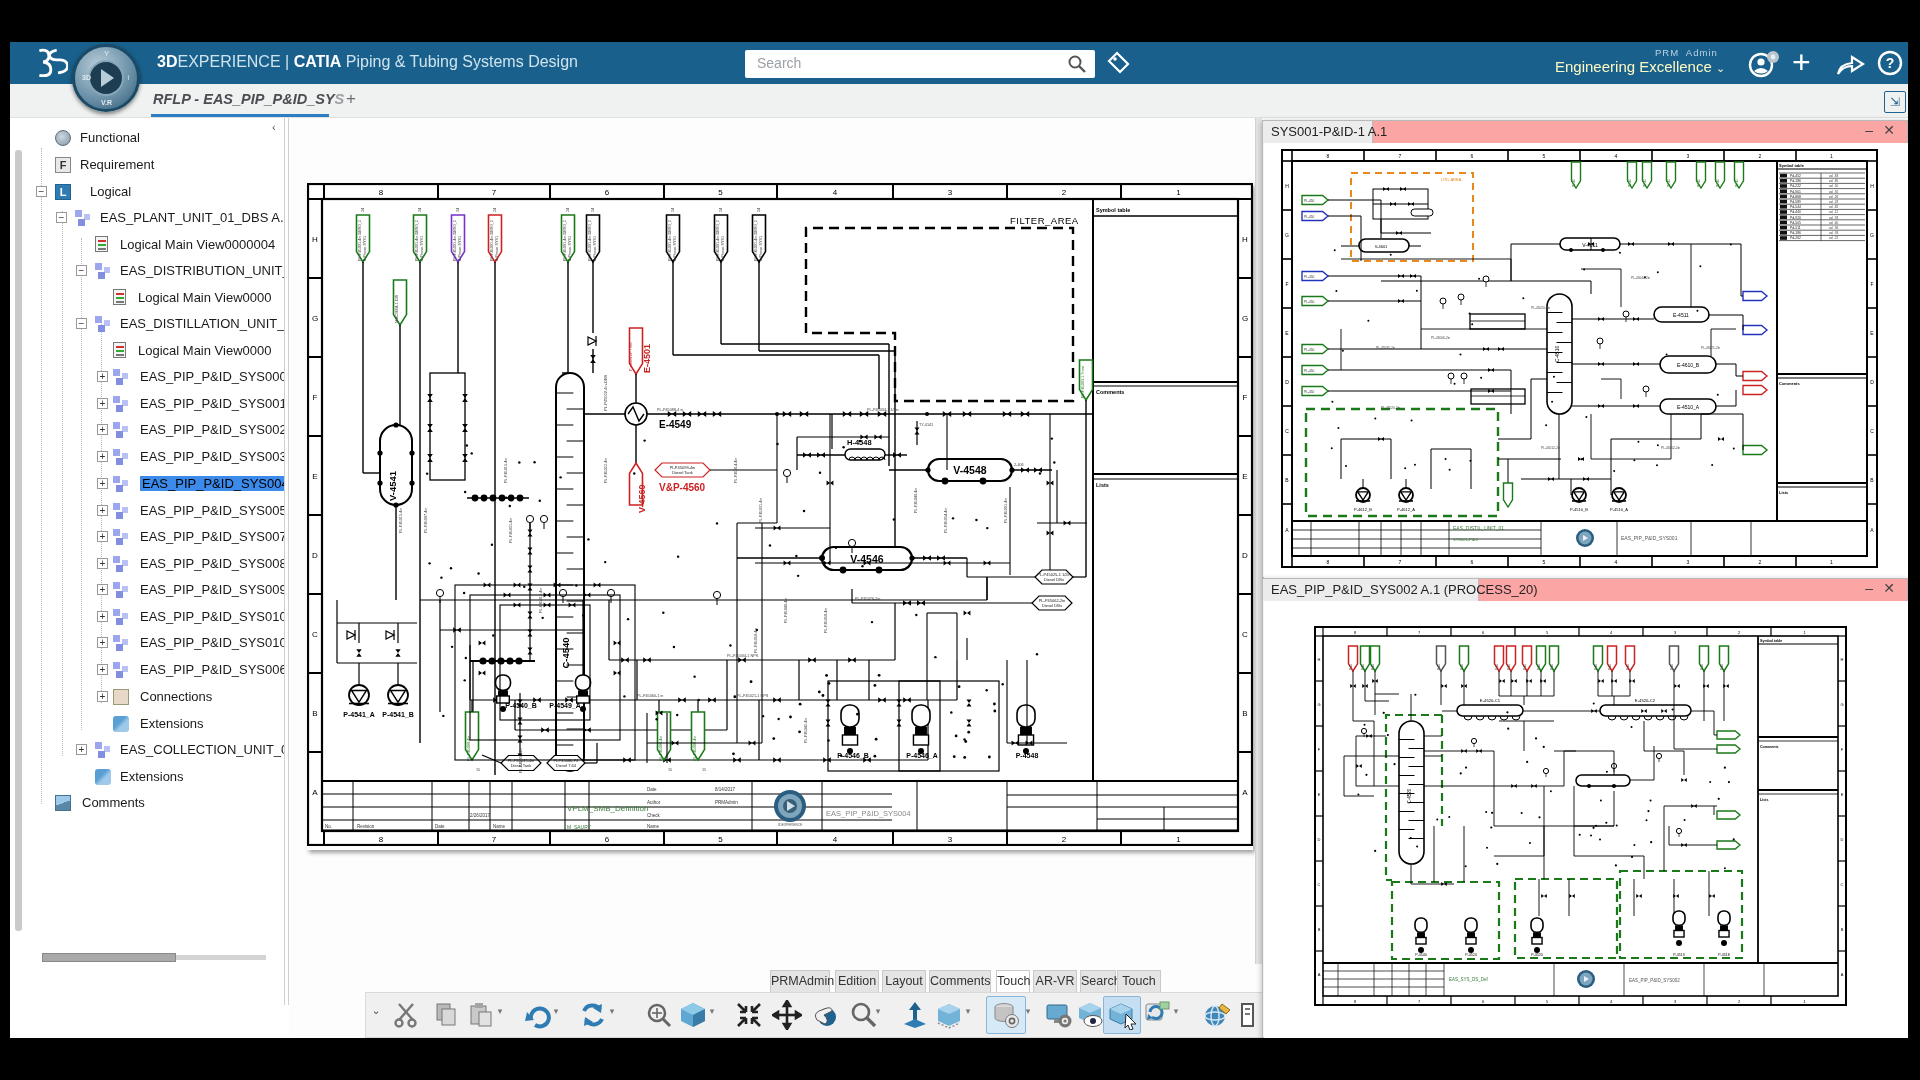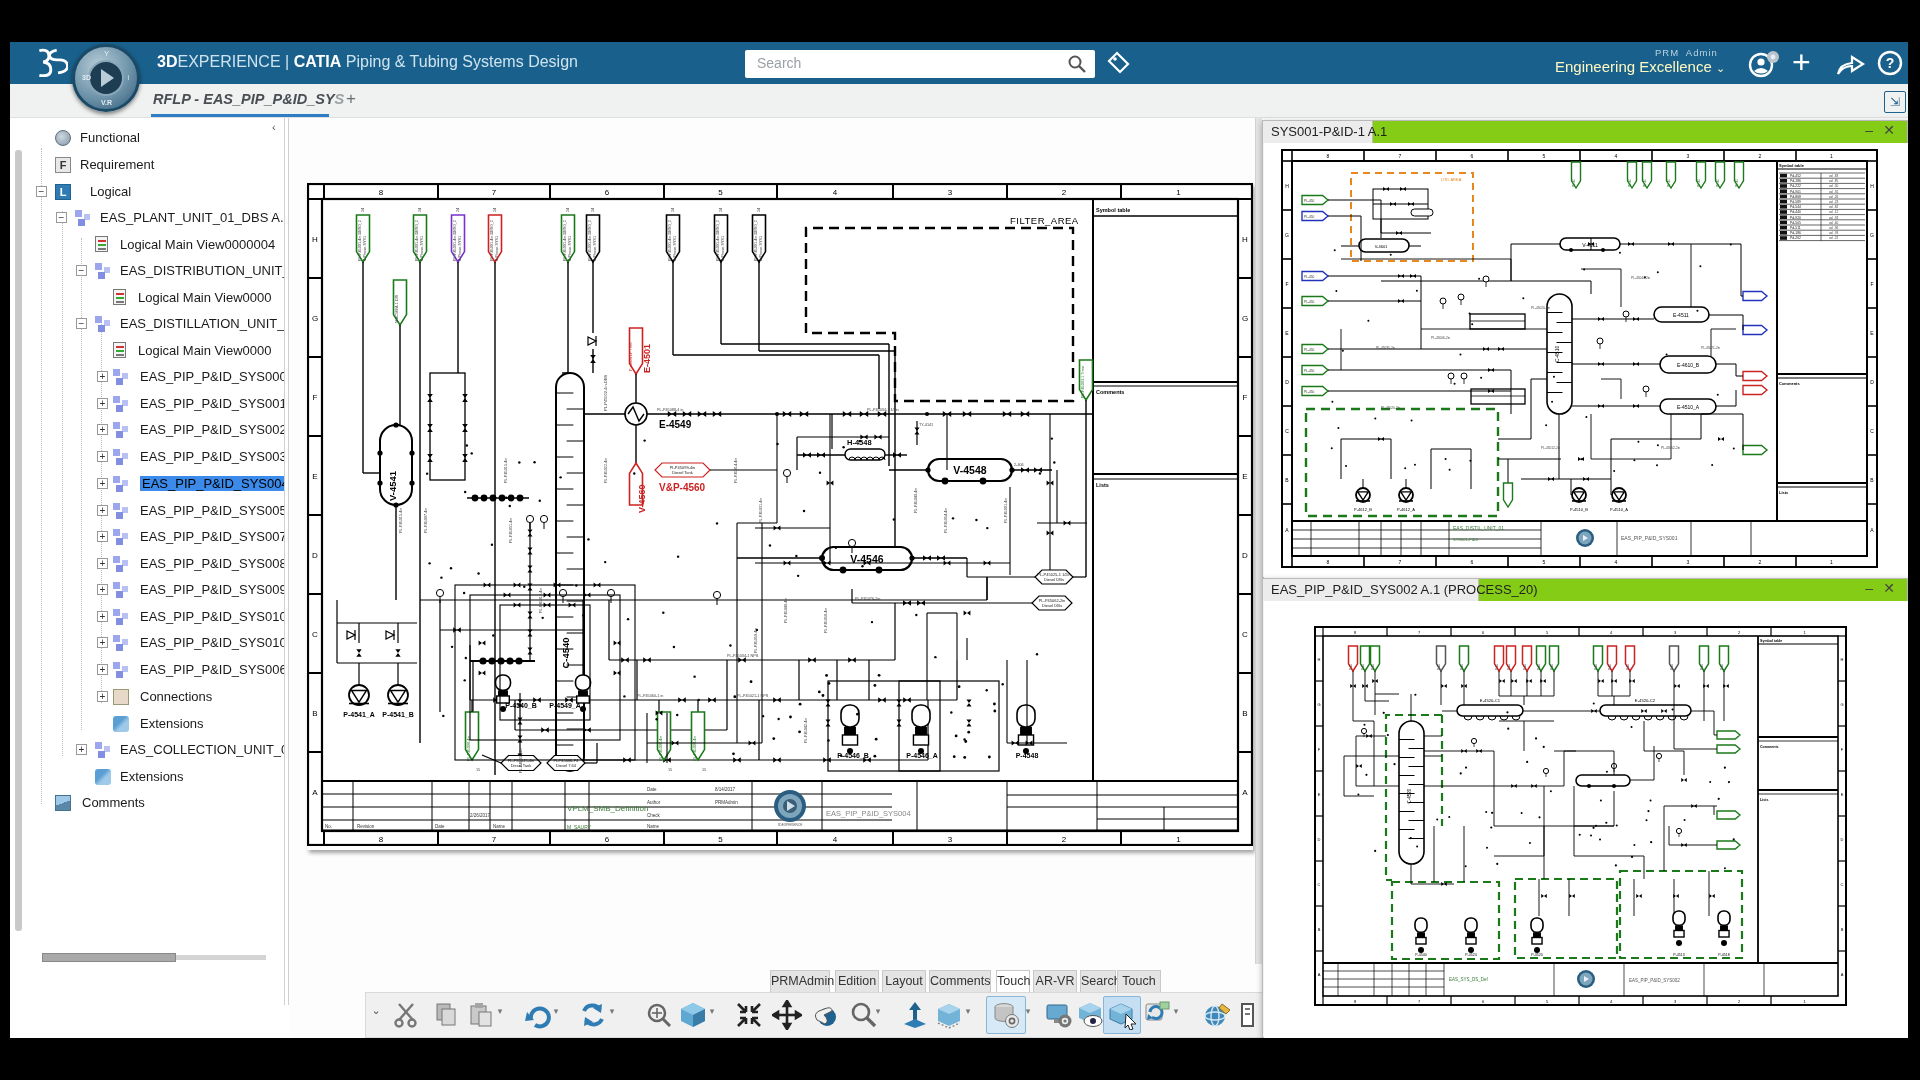--- a/index.html
+++ b/index.html
@@ -38,21 +38,21 @@
 .ic.conn{background:#e8d8c8;border:1px solid #997;}
 .ic.ext{background:linear-gradient(135deg,#5a9fd4 40%,#9ec9e8 60%);border-radius:3px}
 .ic.ph{background:linear-gradient(160deg,#9fc9e8 50%,#5a87a8 50%);border:1px solid #46718f}
 #vscroll{position:absolute;left:5px;top:108px;width:7px;height:781px;background:#c9c9c9;border-radius:3px}
 #hscroll-a{position:absolute;left:32px;top:911px;width:134px;height:9px;background:#a9a9a9;border:1px solid #888}
 #hscroll-b{position:absolute;left:166px;top:913px;width:90px;height:5px;background:#d4d4d4}
 #split{position:absolute;left:274px;top:76px;width:5px;height:887px;border-left:1px solid #d0d0d0;border-right:1px solid #d0d0d0;background:#fff}
 #canvas{position:absolute;left:279px;top:76px;width:1619px;height:920px;background:#fdfdfd}
 #sheet-main{position:absolute;left:18px;top:65px;box-shadow:2px 3px 4px rgba(0,0,0,0.35)}
 .fwin{position:absolute;background:#f4f4f4;border:1px solid #b9b9b9;box-shadow:0 2px 6px rgba(0,0,0,0.3)}
-.fwin .tbar{position:absolute;left:0;top:0;width:100%;height:22px;background:#84cc16}
+.fwin .tbar{position:absolute;left:0;top:0;width:100%;height:22px;background:#fca5a5}
 .fwin .ttab{position:absolute;left:0;top:0;height:22px;background:#ececec;border-right:1px solid #bbb;font-size:13px;color:#222;padding:3px 10px 0 8px;white-space:nowrap}
 .fwin .wbtn{position:absolute;top:1px;color:#444;font-size:14px}
 .fwin .content{position:absolute;left:1px;background:#fff}
 #win1{left:1252px;top:78px;width:646px;height:458px}
 #win2{left:1252px;top:536px;width:646px;height:460px}
 #w1sheet{position:absolute;left:17px;top:6px}
 #w2sheet{position:absolute;left:50px;top:25px}
 #btabs{position:absolute;left:0;top:928px;width:100%;height:22px;font-size:13px;color:#333}
 .btab{position:absolute;top:0;height:22px;background:#e4e4e4;border:1px solid #c9c9c9;border-bottom:none;padding-top:3px;font-size:12.5px;text-align:center}
 .btab.act{background:#fff;font-weight:normal}

